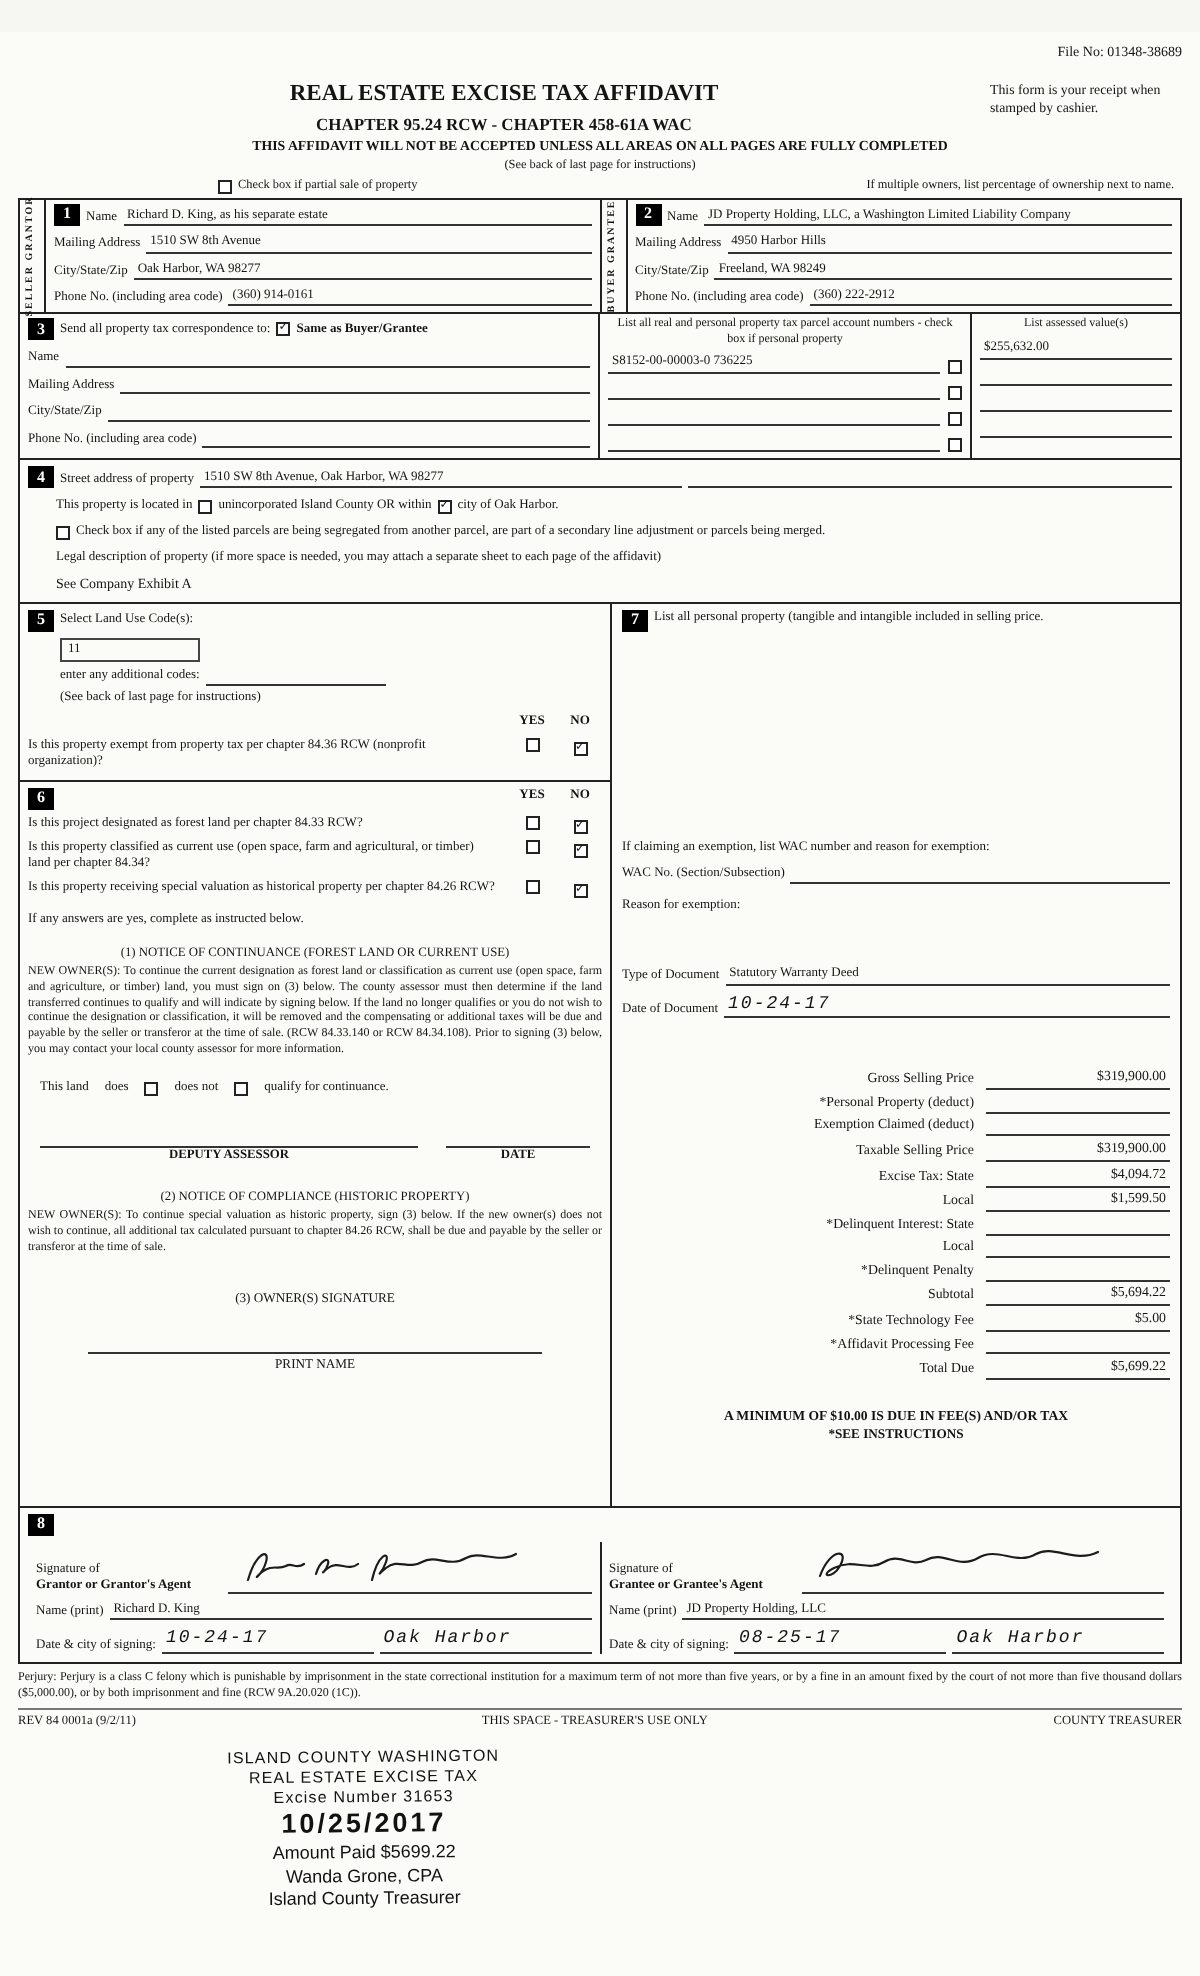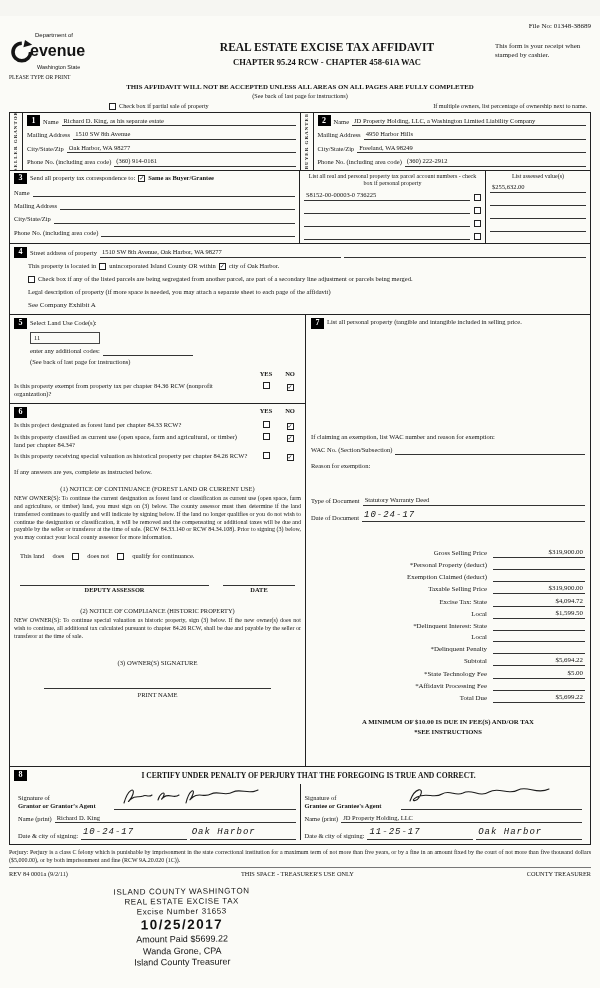--- a/index.html
+++ b/index.html
@@ -99,32 +99,20 @@
   .stamp .s-big{font-size:13.5px; font-weight:bold; letter-spacing:1.5px; line-height:1.25;}
 </style>
 </head>
 <body>
 
 <div class="page">
 
   <div class="fileno">File No: 01348-38689</div>
 
   <div class="topbar">
-    <div class="logoCol">
-      <div class="deptOf">Department of</div>
-      <div class="logoRow">
-        <svg class="logoSwirl" viewBox="0 0 30 30">
-          <path d="M16 4 A11 11 0 1 0 27 15" fill="none" stroke="#151515" stroke-width="4.5"></path>
-          <path d="M20 0 L29 6 L18 9 Z" fill="#151515"></path>
-        </svg>
-        <span class="revName">evenue</span>
-      </div>
-      <div class="logoState">Washington State</div>
-      <div class="typePrint">PLEASE TYPE OR PRINT</div>
-    </div>
     <div class="titleCol">
       <div class="titleMain">REAL ESTATE EXCISE TAX AFFIDAVIT</div>
       <div class="titleChap">CHAPTER 95.24 RCW - CHAPTER 458-61A WAC</div>
     </div>
     <div class="receiptCol">This form is your receipt when stamped by cashier.</div>
   </div>
 
   <div class="warning">THIS AFFIDAVIT WILL NOT BE ACCEPTED UNLESS ALL AREAS ON ALL PAGES ARE FULLY COMPLETED</div>
   <div class="seeback">(See back of last page for instructions)</div>
 
@@ -423,21 +411,20 @@
           </div>
       </div>
       <div class="minFee">A MINIMUM OF $10.00 IS DUE IN FEE(S) AND/OR TAX</div>
       <div class="center bold" style="font-size:6.6px; margin-top:1px;">*SEE INSTRUCTIONS</div>
     </div>
   </div>
 
   <div class="sec8">
     <div class="certRow">
       <span class="numbox">8</span>
-      <div class="certTxt">I CERTIFY UNDER PENALTY OF PERJURY THAT THE FOREGOING IS TRUE AND CORRECT.</div>
     </div>
     <div class="sigCols">
       <div class="sigHalf">
         <div class="sigTop">
           <div class="sigLabels">
             <div>Signature of</div>
             <div class="bold">Grantor or Grantor's Agent</div>
           </div>
           <div class="sigArea">
             <svg width="150" height="24" viewBox="0 0 150 24">
@@ -466,21 +453,21 @@
               <path d="M5 16 C10 2 20 2 15 11 C11 18 4 16 12 12 C22 7 29 14 37 9 C45 4 50 12 58 8 C67 3 74 13 84 7 C94 1 103 11 113 5 C122 0 132 10 144 4" fill="none" stroke="#1c1c1c" stroke-width="1.1" stroke-linecap="round"></path>
             </svg>
           </div>
         </div>
         <div class="row">
           <span>Name (print)</span>
           <span class="fill">JD Property Holding, LLC</span>
         </div>
         <div class="row">
           <span>Date &amp; city of signing:</span>
-          <span class="fill hand">11-25-17</span>
+          <span class="fill hand">08-25-17</span>
           <span class="fill hand">Oak Harbor</span>
         </div>
       </div>
     </div>
   </div>
 
   <div class="perjury">Perjury: Perjury is a class C felony which is punishable by imprisonment in the state correctional institution for a maximum term of not more than five years, or by a fine in an amount fixed by the court of not more than five thousand dollars ($5,000.00), or by both imprisonment and fine (RCW 9A.20.020 (1C)).</div>
 
   <div class="revRow">
     <span>REV 84 0001a (9/2/11)</span>

